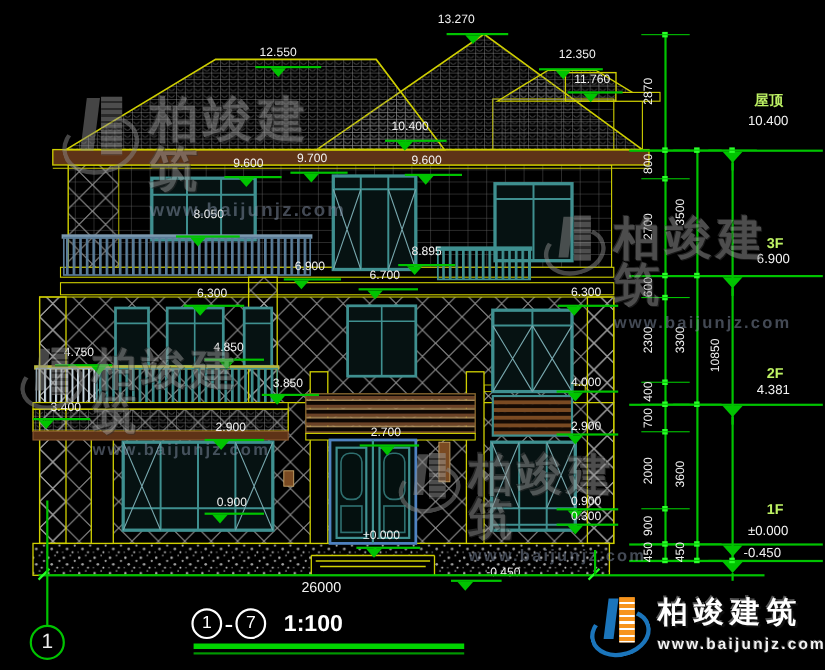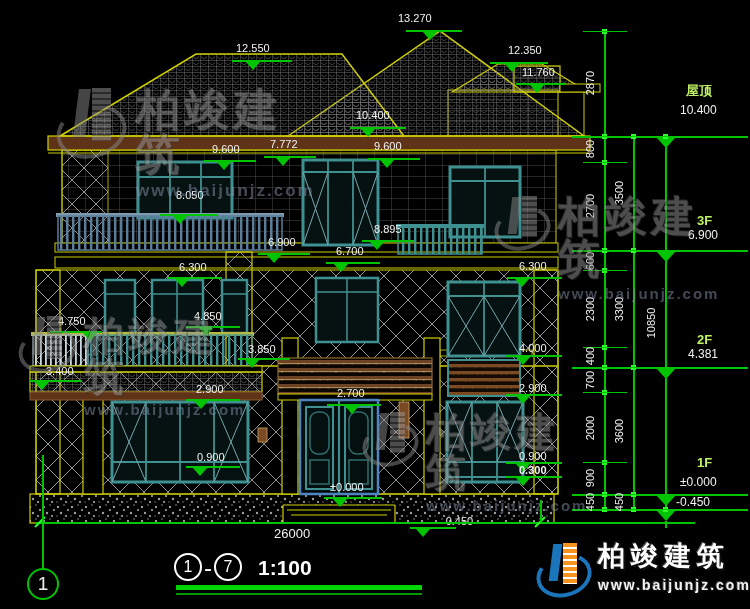--- a/index.html
+++ b/index.html
@@ -252,21 +252,21 @@
     <div class="mk-tri" style="left: 505px; top: 64px;"></div>
     <div class="mk-t" style="left: 522px; top: 67px; text-align: right;">11.760</div>
     <div class="mk-l" style="left: 516px; top: 83px; width: 50px;"></div>
     <div class="mk-tri" style="left: 530px; top: 85px;"></div>
     <div class="mk-t" style="left: 356px; top: 110px;">10.400</div>
     <div class="mk-l" style="left: 350px; top: 127px; width: 56px;"></div>
     <div class="mk-tri" style="left: 361px; top: 129px;"></div>
     <div class="mk-t" style="left: 212px; top: 144px;">9.600</div>
     <div class="mk-l" style="left: 204px; top: 160px; width: 52px;"></div>
     <div class="mk-tri" style="left: 217px; top: 162px;"></div>
-    <div class="mk-t" style="left: 270px; top: 139px;">7.772</div>
+    <div class="mk-t" style="left: 270px; top: 139px;">9.700</div>
     <div class="mk-l" style="left: 264px; top: 156px; width: 52px;"></div>
     <div class="mk-tri" style="left: 276px; top: 158px;"></div>
     <div class="mk-t" style="left: 374px; top: 141px;">9.600</div>
     <div class="mk-l" style="left: 368px; top: 158px; width: 52px;"></div>
     <div class="mk-tri" style="left: 380px; top: 160px;"></div>
     <div class="mk-t" style="left: 176px; top: 190px;">8.050</div>
     <div class="mk-l" style="left: 160px; top: 214px; width: 58px;"></div>
     <div class="mk-tri" style="left: 173px; top: 216px;"></div>
     <div class="mk-t" style="left: 374px; top: 224px;">8.895</div>
     <div class="mk-l" style="left: 362px; top: 240px; width: 52px;"></div>
@@ -306,21 +306,21 @@
     <div class="mk-tri" style="left: 516px; top: 357px;"></div>
     <div class="mk-t" style="left: 519px; top: 383px;">2.900</div>
     <div class="mk-l" style="left: 506px; top: 394px; width: 56px;"></div>
     <div class="mk-tri" style="left: 516px; top: 396px;"></div>
     <div class="mk-t" style="left: 197px; top: 452px;">0.900</div>
     <div class="mk-l" style="left: 186px; top: 466px; width: 54px;"></div>
     <div class="mk-tri" style="left: 193px; top: 468px;"></div>
     <div class="mk-t" style="left: 519px; top: 451px;">0.900</div>
     <div class="mk-l" style="left: 506px; top: 462px; width: 56px;"></div>
     <div class="mk-tri" style="left: 516px; top: 464px;"></div>
-    <div class="mk-t" style="left: 519px; top: 465px; font-weight: bold;">0.300</div>
+    <div class="mk-t" style="left: 519px; top: 465px;">0.300</div>
     <div class="mk-l" style="left: 506px; top: 476px; width: 56px;"></div>
     <div class="mk-tri" style="left: 516px; top: 478px;"></div>
     <div class="mk-t" style="left: 330px; top: 482px;">±0.000</div>
     <div class="mk-l" style="left: 324px; top: 497px; width: 58px;"></div>
     <div class="mk-tri" style="left: 333px; top: 499px;"></div>
     <div class="mk-t" style="left: 442px; top: 516px;">-0.450</div>
     <div class="mk-l" style="left: 410px; top: 527px; width: 46px;"></div>
     <div class="mk-tri" style="left: 416px; top: 529px;"></div>
   </div>
 <div id="levels-layer" class="abs">

